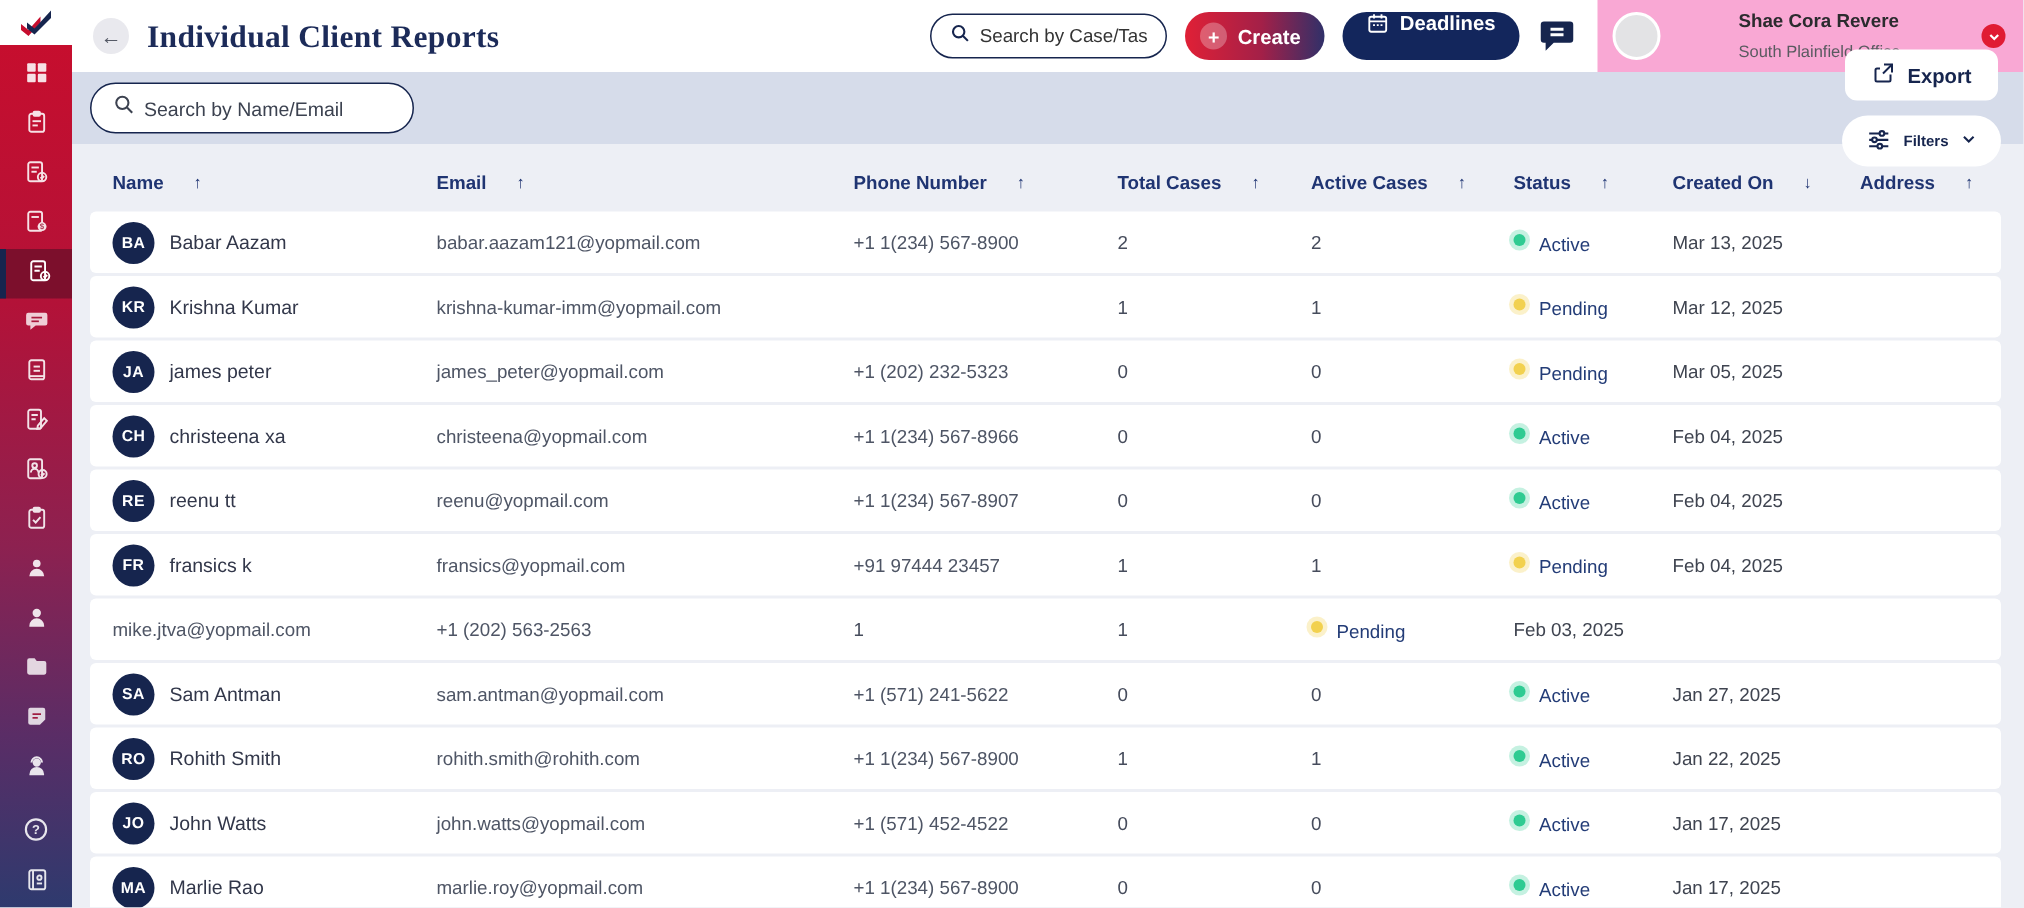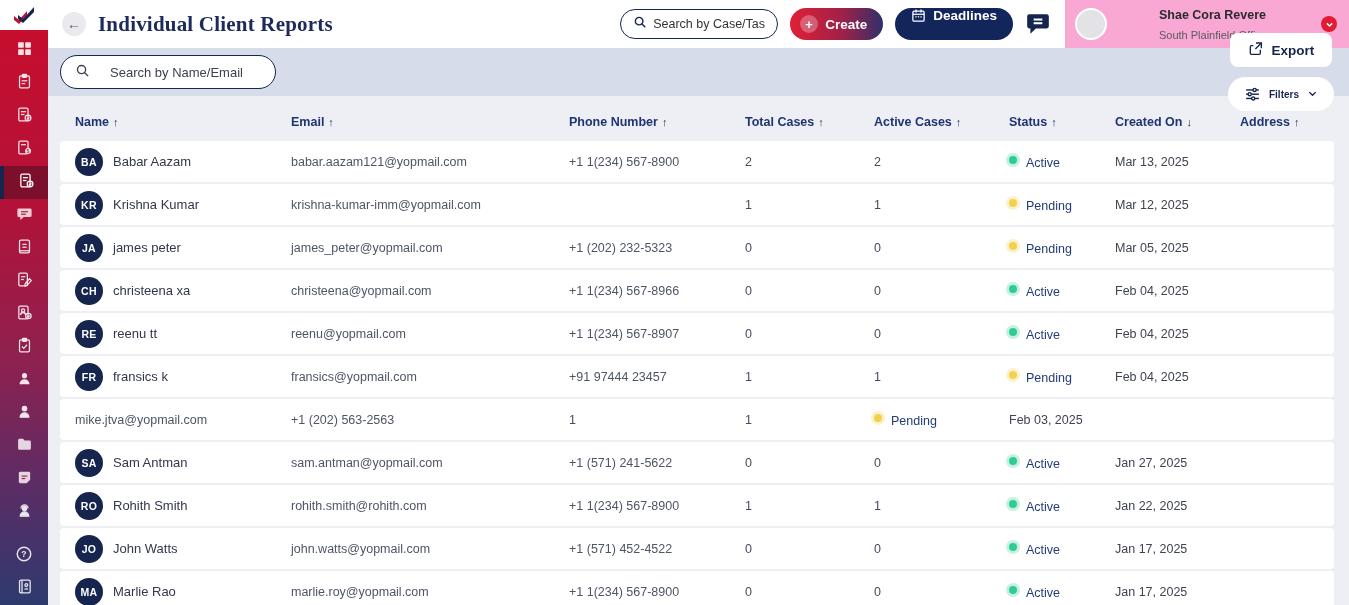--- a/index.html
+++ b/index.html
@@ -34,32 +34,32 @@
   .chat-btn { margin-left:12px; margin-right:14px; background:none; border:none; cursor:pointer; display:flex; align-items:center; }
   .profile { height:48px; background:#f9a8d4; display:flex; align-items:center; padding:0 12px 0 10px; min-width:168px; cursor:pointer;gap:44px; }
   .avatar-ph { width:32px; height:32px; border-radius:50%; background:#e3e3e5; border:2px solid #fff; flex:0 0 auto; }
   .profile-text { margin-left:8px; line-height:1.25; }
   .profile-name { font-size:12.5px; font-weight:bold; color:#2b2b2e; white-space:nowrap; }
   .profile-office { font-size:11px; color:#5a5a60; white-space:nowrap; }
   .profile-badge { margin-left:10px; width:16px; height:16px; border-radius:50%; background:#e01b33; display:flex; align-items:center; justify-content:center; flex:0 0 auto; }
 
   
   .toolbar { height:48px; flex:0 0 48px; background:#d6dcea; display:flex; align-items:center; padding:0 15px 0 12px; }
-  .name-search { display:flex; align-items:center; gap:20px; border:1.6px solid #16254e; border-radius:18px; height:32px; padding:16px 14px; width:216px; background:#fff; }
+  .name-search { display:flex; align-items:center; gap:6px; border:1.6px solid #16254e; border-radius:18px; height:32px; padding:16px 14px; width:216px; background:#fff; }
   .name-search input { border:none; outline:none; width:100%; font-size:13px; color:#222; background:transparent; font-family:"Liberation Sans", sans-serif; }
   .name-search input::placeholder { color:#3c4250; opacity:1; }
   .toolbar-right { margin-left:auto; display:flex; align-items:center; gap:10px;flex-direction:column; }
   .export-btn { height:34px; background:#fff; border:none; border-radius:8px; padding:0 18px; display:flex; align-items:center; gap:8px; color:#16254e; font-weight:bold; font-size:13.5px; cursor:pointer; font-family:"Liberation Sans", sans-serif; }
   .filters-btn { height:34px; background:#fff; border:none; border-radius:17px; padding:0 16px; display:flex; align-items:center; gap:8px; color:#16254e; font-weight:bold; font-size:10px; cursor:pointer; font-family:"Liberation Sans", sans-serif; }
 
   
   .content { flex:1; padding:10px 15px 0 12px; overflow:hidden; }
   .tgrid { display:grid; grid-template-columns:216px 278px 176px 129px 135px 106px 125px 1fr; align-items:center; }
   .thead { padding:9px 0 12px 15px; }
-  .th { font-size:12.5px; font-weight:bold; color:#1f3472; display:flex; align-items:center; gap:4px; cursor:pointer; }
+  .th { font-size:12.5px; font-weight:bold; color:#1f3472; display:flex; align-items:center; gap:20px; cursor:pointer; }
   .th .arrow { font-size:11px; font-weight:bold; }
   .row { background:#fff; border-radius:4px; height:41px; margin-bottom:2px; padding-left:15px; cursor:pointer; }
   .cell { font-size:12.5px; color:#4e5565; }
   .name-cell { display:flex; align-items:center; gap:10px; }
   .avatar { width:28px; height:28px; border-radius:50%; background:#16254e; color:#fff; font-size:10.5px; font-weight:bold; display:flex; align-items:center; justify-content:center; letter-spacing:.3px; flex:0 0 auto; }
   .cname { color:#32374a; font-size:13px; }
   .badge { display:inline-flex; align-items:flex-start; gap:9px; }
   .badge .dot { width:8px; height:8px; border-radius:50%; }
   .badge[data-status="Active"] .dot { background:#2fcb92; box-shadow:0 0 0 3px rgba(47,203,146,.28); }
   .badge[data-status="Pending"] .dot { background:#f2d14f; box-shadow:0 0 0 3px rgba(242,209,79,.3); }

